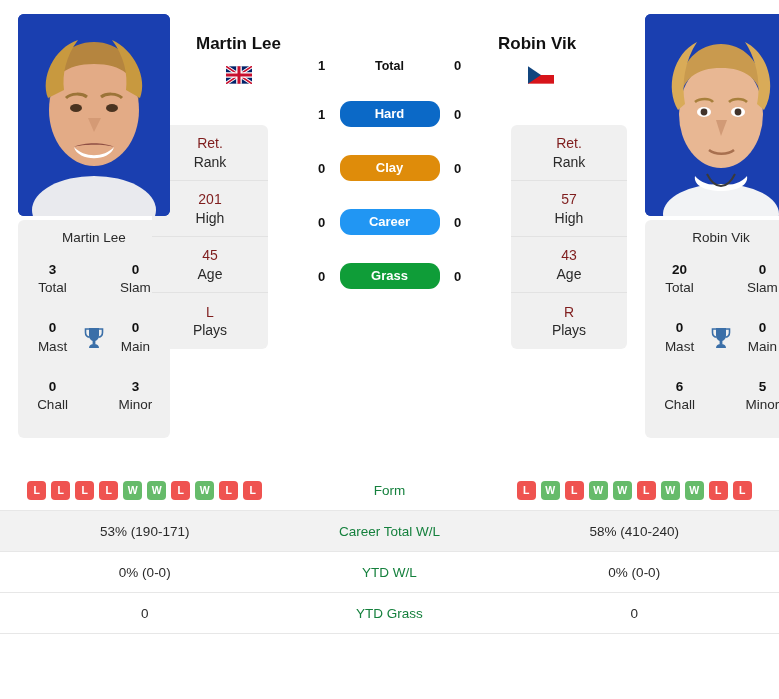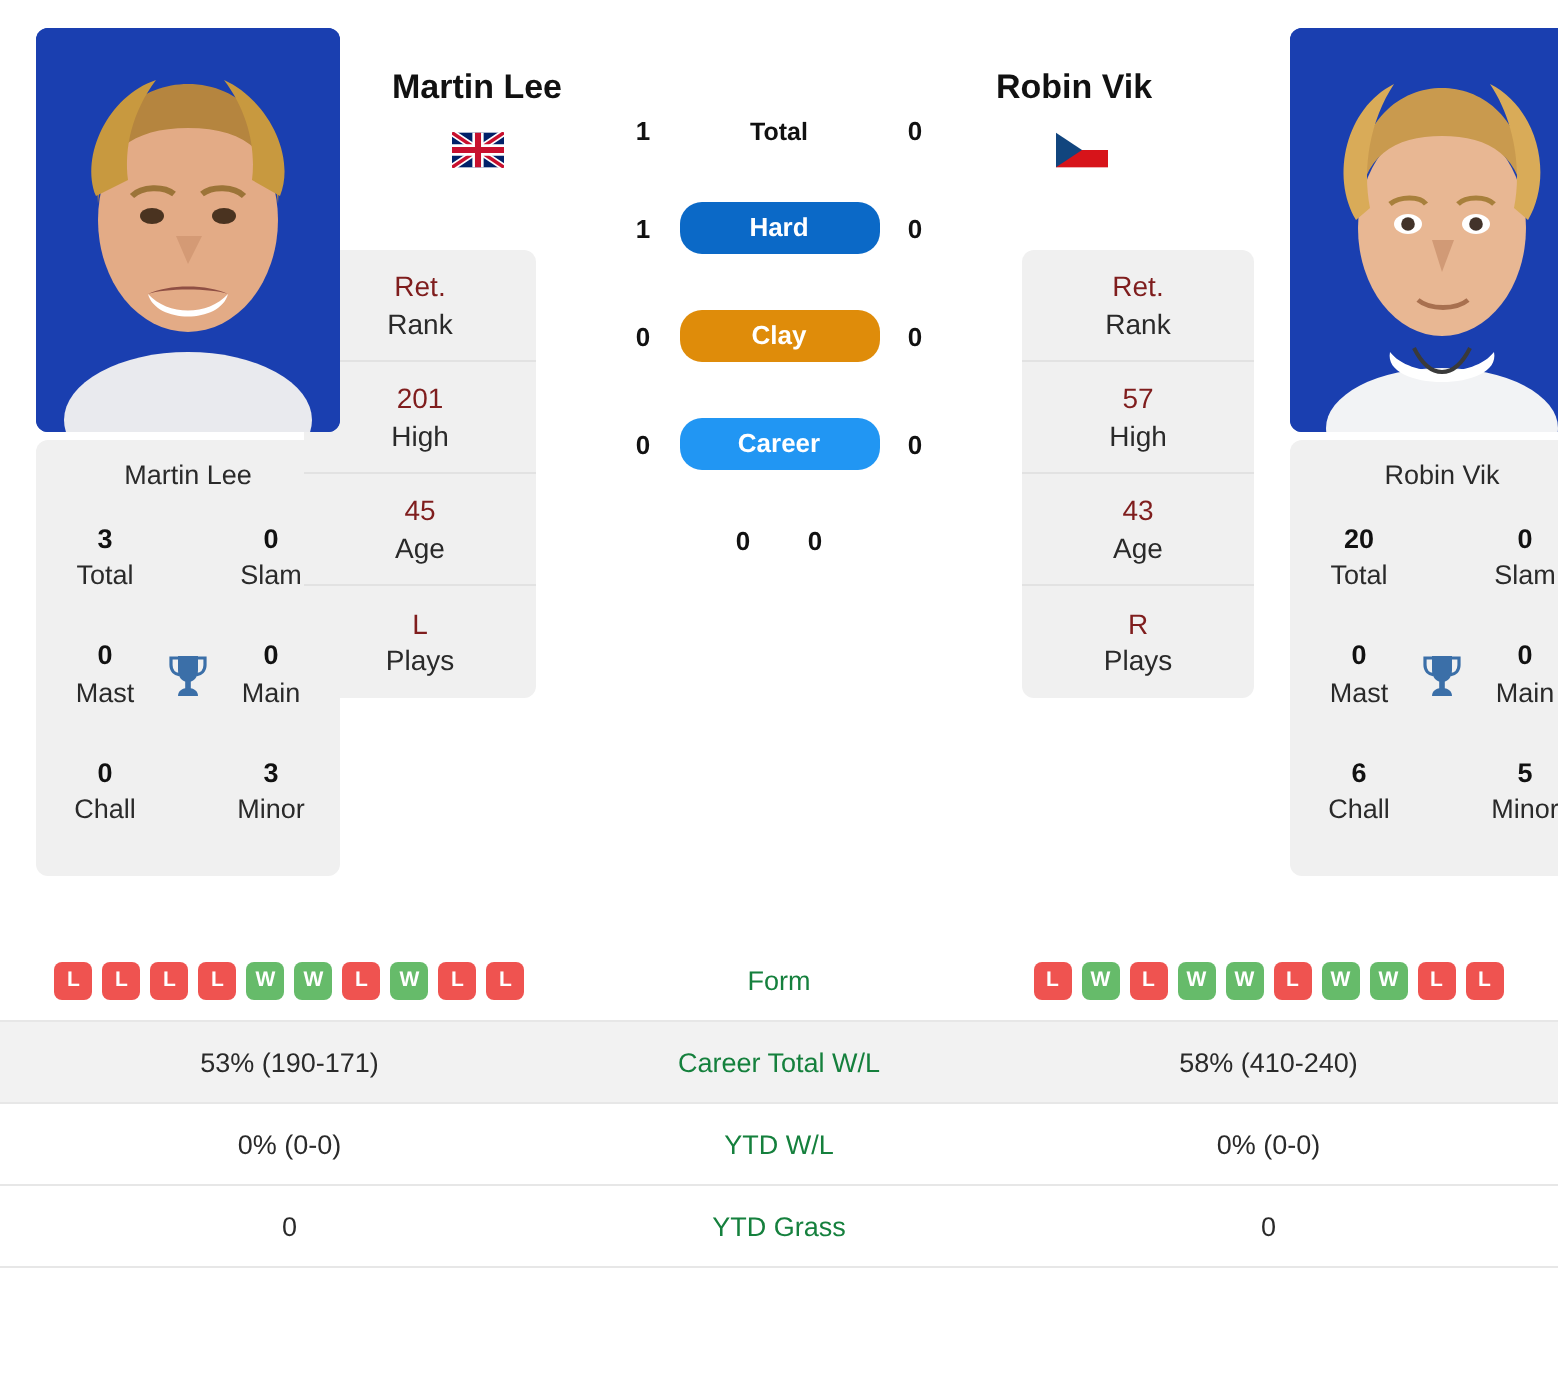--- a/index.html
+++ b/index.html
@@ -315,20 +315,21 @@
         <div class="h2h-pill" id="pill-clay" style="background: rgb(223, 140, 10);">Clay</div>
         <div class="h2h-score">0</div>
       </div>
       <div class="h2h-row">
         <div class="h2h-score">0</div>
         <div class="h2h-pill" id="pill-indoor" style="background: rgb(33, 150, 243);">Career</div>
         <div class="h2h-score">0</div>
       </div>
       <div class="h2h-row">
         <div class="h2h-score">0</div>
+        <div class="h2h-pill" id="pill-grass" style="background: rgb(15, 157, 56);">Grass</div>
         <div class="h2h-score">0</div>
       </div>
     </div>
 
     <div class="rank-card">
       <div class="rank-cell">
         <div class="rank-val">Ret.</div>
         <div class="rank-lab">Rank</div>
       </div>
       <div class="rank-cell">

